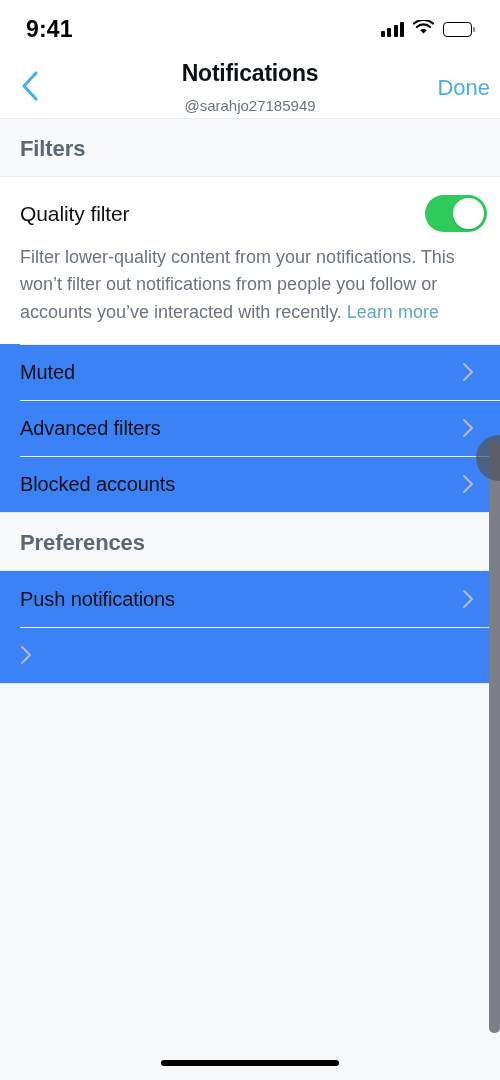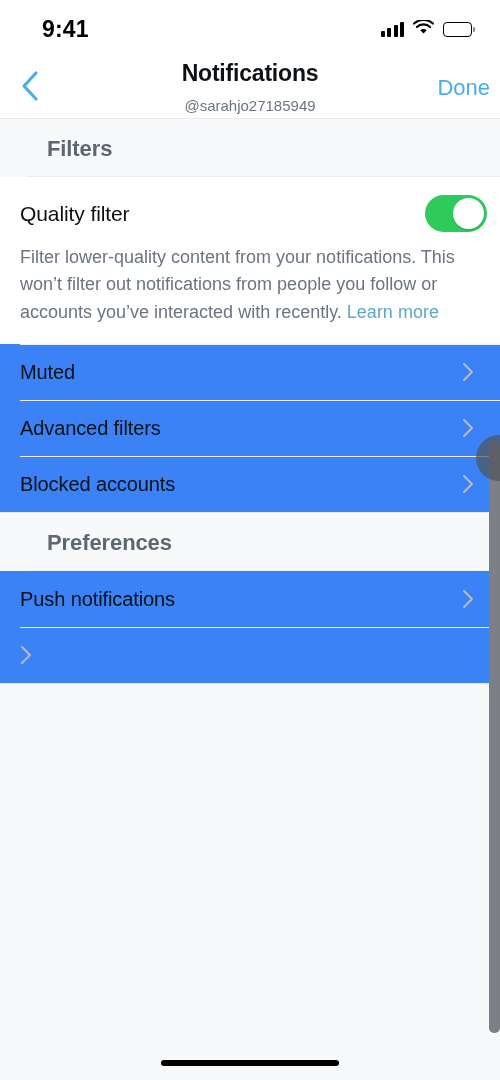--- a/index.html
+++ b/index.html
@@ -25,21 +25,21 @@
   }
 
   
   .status-bar {
     position: relative;
     height: 58px;
     background: #ffffff;
     display: flex;
     align-items: center;
     justify-content: space-between;
-    padding: 0 28px 0 42px;
+    padding: 0 28px 0 26px;
   }
   .status-time {
     font-size: 23px;
     font-weight: bold;
     color: #000;
     letter-spacing: 0.2px;
   }
   .status-icons {
     display: flex;
     align-items: center;
@@ -134,21 +134,20 @@
     font-size: 22px;
     color: #4aaee8;
     cursor: pointer;
   }
 
   
   .section-header {
     background: #f8f9fb;
     padding: 17px 20px 14px 20px;
     border-bottom: 1px solid #ebedf0;
-    margin-left: 27px;
   }
   .section-header-text {
     font-size: 22px;
     font-weight: bold;
     color: #5d6673;
     letter-spacing: -0.1px;
   }
 
   .list {
     background: #ffffff;

